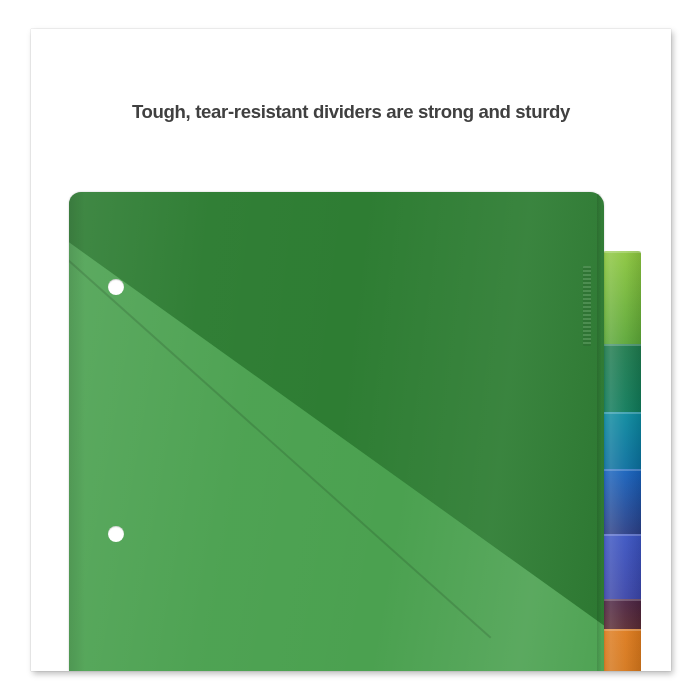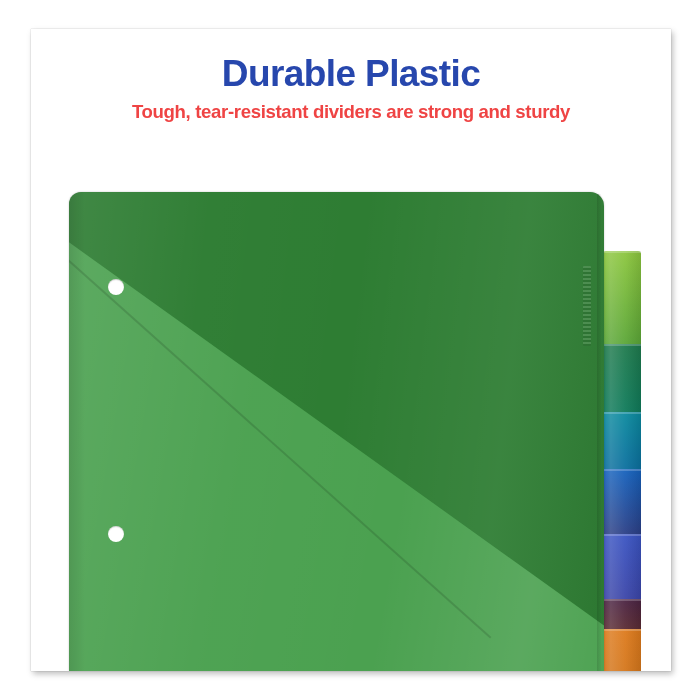--- a/index.html
+++ b/index.html
@@ -50,21 +50,21 @@
   .subhead {
     position: absolute;
     left: 20px;
     top: 71px;
     width: 600px;
     text-align: center;
     font-family: "Liberation Sans", sans-serif;
     font-weight: 700;
     font-size: 18.6px;
     letter-spacing: -0.35px;
-    color: #ef4444;
+    color: #404040;
     line-height: 1.31;
   }
 
   
   .tab-stack {
     position: absolute;
     left: 569px;
     top: 193px;
     width: 41px;
     height: 449px;
@@ -208,21 +208,20 @@
     background: linear-gradient(to right, rgba(0,0,0,0.12), rgba(0,0,0,0.02));
   }
 </style>
 </head>
 <body>
 
 <div id="stage">
 
   <div class="product-card">
 
-    <div class="headline">Durable Plastic</div>
 
     <div class="subhead">
       <span>Tough, tear-resistant dividers are strong and sturdy</span><br>
     </div>
 
     <div class="tab-stack">
         <div class="tab first" style="top: 29px; height: 93px; background: linear-gradient(rgb(140, 198, 62), rgb(91, 166, 55));">
           <div class="sheen"></div>
           <div class="topline"></div>
         </div>

